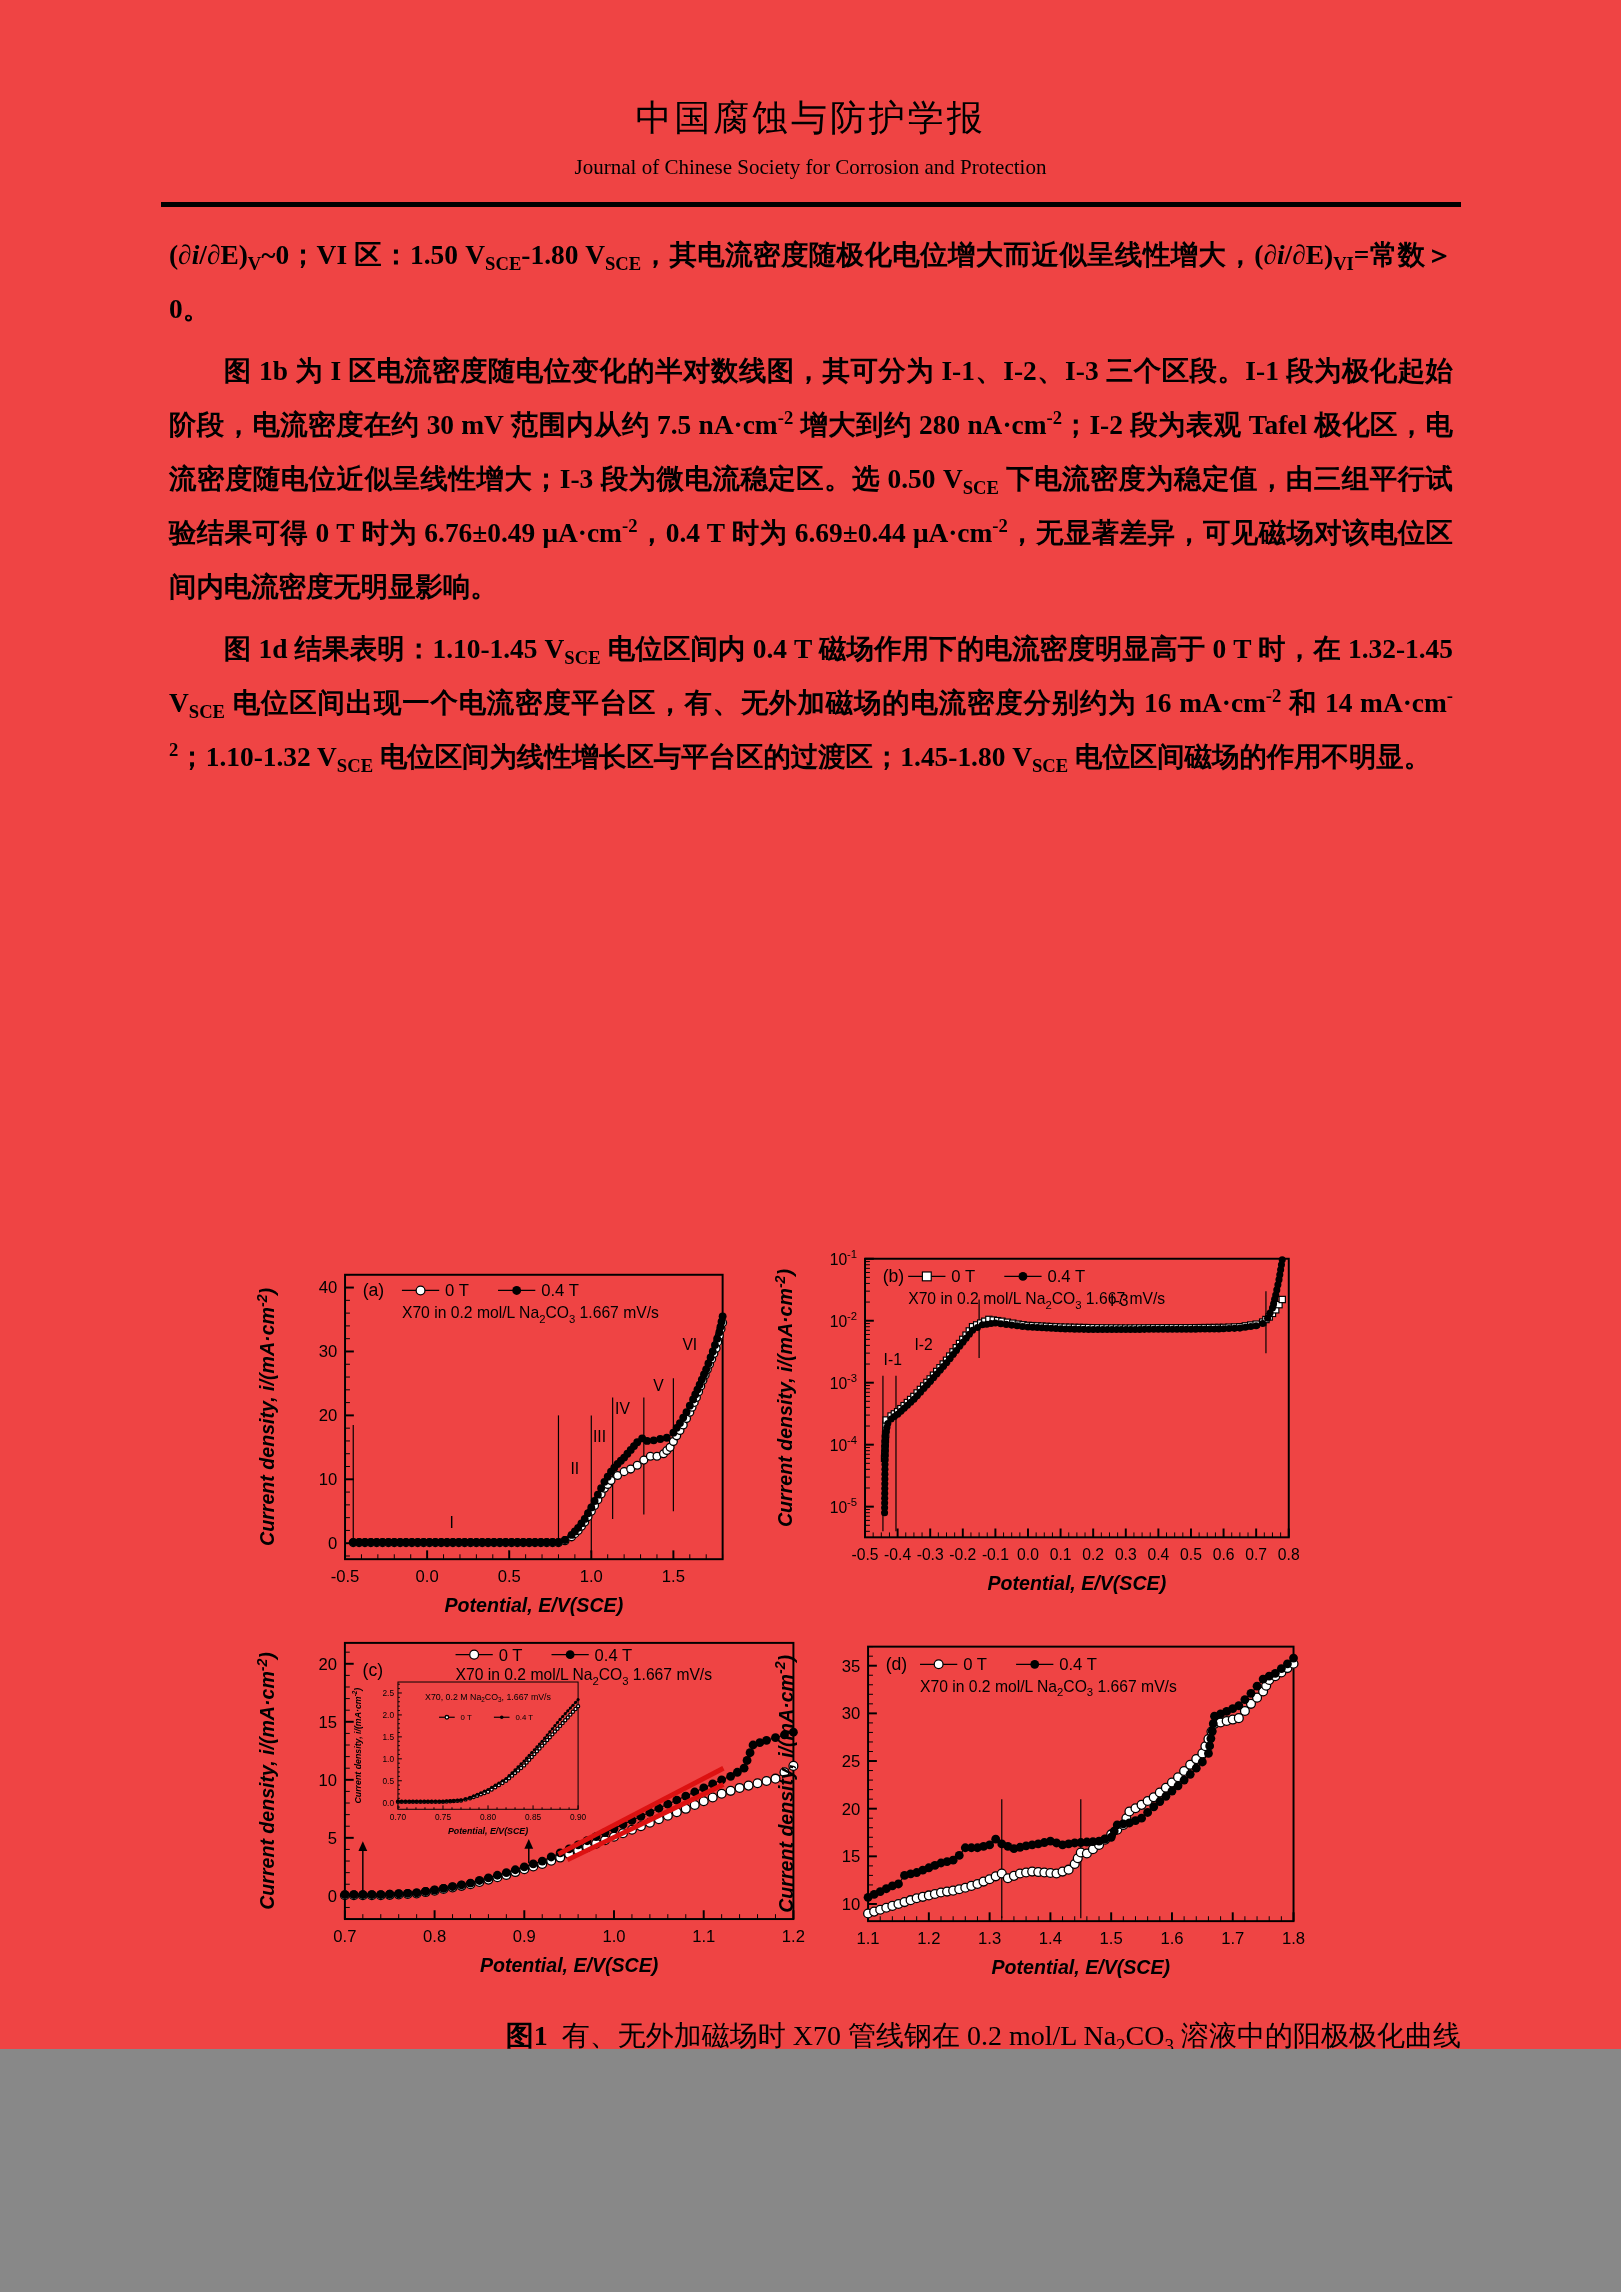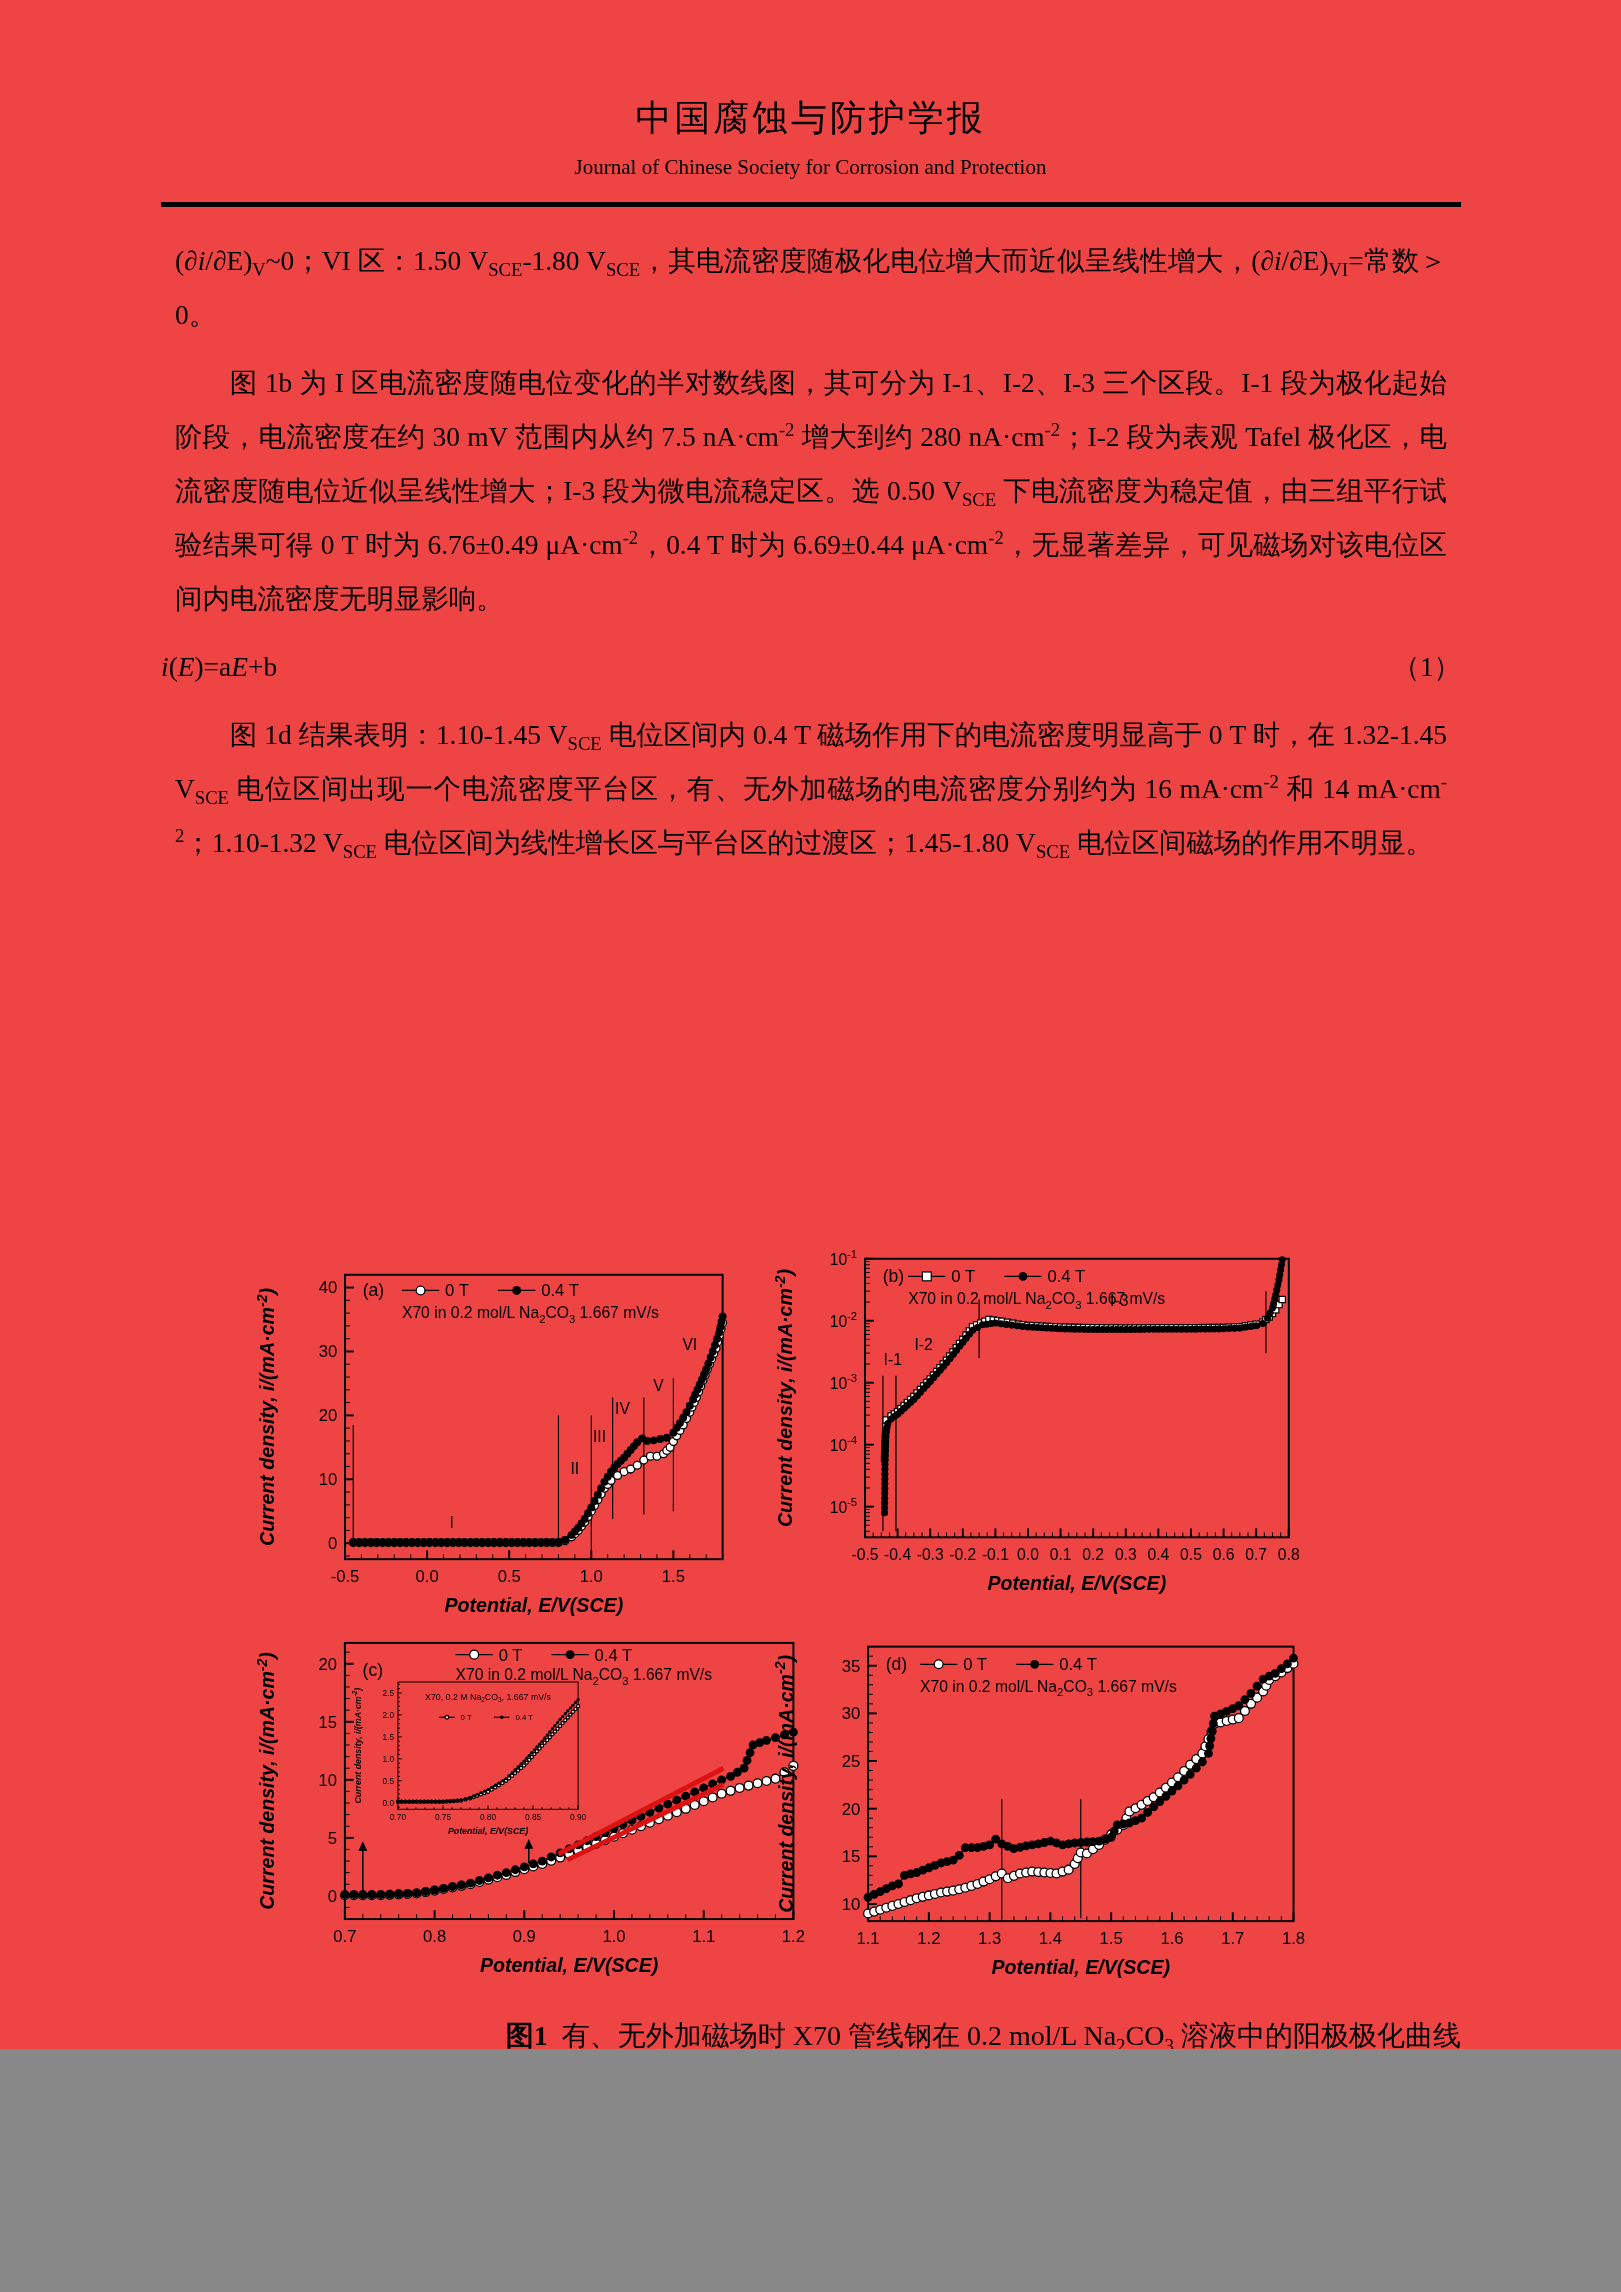--- a/index.html
+++ b/index.html
@@ -4,44 +4,40 @@
 <style>
   html,body{margin:0;padding:0;background:#888;}
   .page{position:relative;width:1621px;height:2049px;background:#ef4444;color:#000;
         font-family:"Liberation Serif","DejaVu Serif",serif;overflow:hidden;}
   .title-cn{position:absolute;top:94px;left:0;width:100%;text-align:center;
             font-size:36px;letter-spacing:2.9px;}
   .title-en{position:absolute;top:155px;left:0;width:100%;text-align:center;font-size:21px;}
   .head-rule{position:absolute;left:161px;top:202px;width:1300px;height:4.9px;background:#000;}
   .body-text{position:absolute;left:161px;top:220px;width:1300px;
              font-size:27.4px;line-height:54px;text-align:justify;}
-  .body-text p{margin:14px;}
+  .body-text p{margin:8px;font-weight:bold;}
   .body-text .indent{text-indent:2em;}
   .eq-row{display:flex;justify-content:space-between;}
   sub,sup{font-size:68%;line-height:0;}
   .figure-block{position:absolute;left:0;top:0;width:1621px;height:2293px;pointer-events:none;}
   .chart{position:absolute;}
   .caption{position:absolute;left:161px;top:2017px;width:1300px;text-align:right;font-size:28px;}
   .caption b{font-weight:bold;}
 </style>
 </head>
 <body>
 
 <div class="page">
   <div class="title-cn">中国腐蚀与防护学报</div>
   <div class="title-en">Journal of Chinese Society for Corrosion and Protection</div>
   <div class="head-rule"></div>
 
   <div class="body-text">
       <p>(∂<i>i</i>/∂E)<sub>V</sub>~0；VI 区：1.50 V<sub>SCE</sub>-1.80 V<sub>SCE</sub>，其电流密度随极化电位增大而近似呈线性增大，(∂<i>i</i>/∂E)<sub>VI</sub>=常数＞0。</p>
       <p class="indent">图 1b 为 I 区电流密度随电位变化的半对数线图，其可分为 I-1、I-2、I-3 三个区段。I-1 段为极化起始阶段，电流密度在约 30 mV 范围内从约 7.5 nA·cm<sup>-2</sup> 增大到约 280 nA·cm<sup>-2</sup>；I-2 段为表观 Tafel 极化区，电流密度随电位近似呈线性增大；I-3 段为微电流稳定区。选 0.50 V<sub>SCE</sub> 下电流密度为稳定值，由三组平行试验结果可得 0 T 时为 6.76±0.49 μA·cm<sup>-2</sup>，0.4 T 时为 6.69±0.44 μA·cm<sup>-2</sup>，无显著差异，可见磁场对该电位区间内电流密度无明显影响。</p>
-      <div class="eq-row">
-        <span><i>i</i>(<i>E</i>)=a<i>E</i>+b</span>
-        <span>（1）</span>
-      </div>
       <p class="indent">图 1d 结果表明：1.10-1.45 V<sub>SCE</sub> 电位区间内 0.4 T 磁场作用下的电流密度明显高于 0 T 时，在 1.32-1.45 V<sub>SCE</sub> 电位区间出现一个电流密度平台区，有、无外加磁场的电流密度分别约为 16 mA·cm<sup>-2</sup> 和 14 mA·cm<sup>-2</sup>；1.10-1.32 V<sub>SCE</sub> 电位区间为线性增长区与平台区的过渡区；1.45-1.80 V<sub>SCE</sub> 电位区间磁场的作用不明显。</p>
     </div>
 
   <div class="figure-block">
     <svg class="chart" width="510" height="365" viewBox="0 0 520 372" style="left: 245px; top: 1259px;">
         <rect x="102" y="16" width="385" height="290" fill="none" stroke="#000" stroke-width="2"></rect>
         <line x1="102" y1="306" x2="102" y2="297" stroke="#000" stroke-width="2"></line>
         <text x="102" y="329" font-size="17" text-anchor="middle" fill="#000" font-family="&quot;Liberation Sans&quot;,&quot;DejaVu Sans&quot;,sans-serif"><tspan dy="0">-0.5</tspan></text>
         <line x1="185.69565217391306" y1="306" x2="185.69565217391306" y2="297" stroke="#000" stroke-width="2"></line>
         <text x="185.69565217391306" y="329" font-size="17" text-anchor="middle" fill="#000" font-family="&quot;Liberation Sans&quot;,&quot;DejaVu Sans&quot;,sans-serif"><tspan dy="0">0.0</tspan></text>

